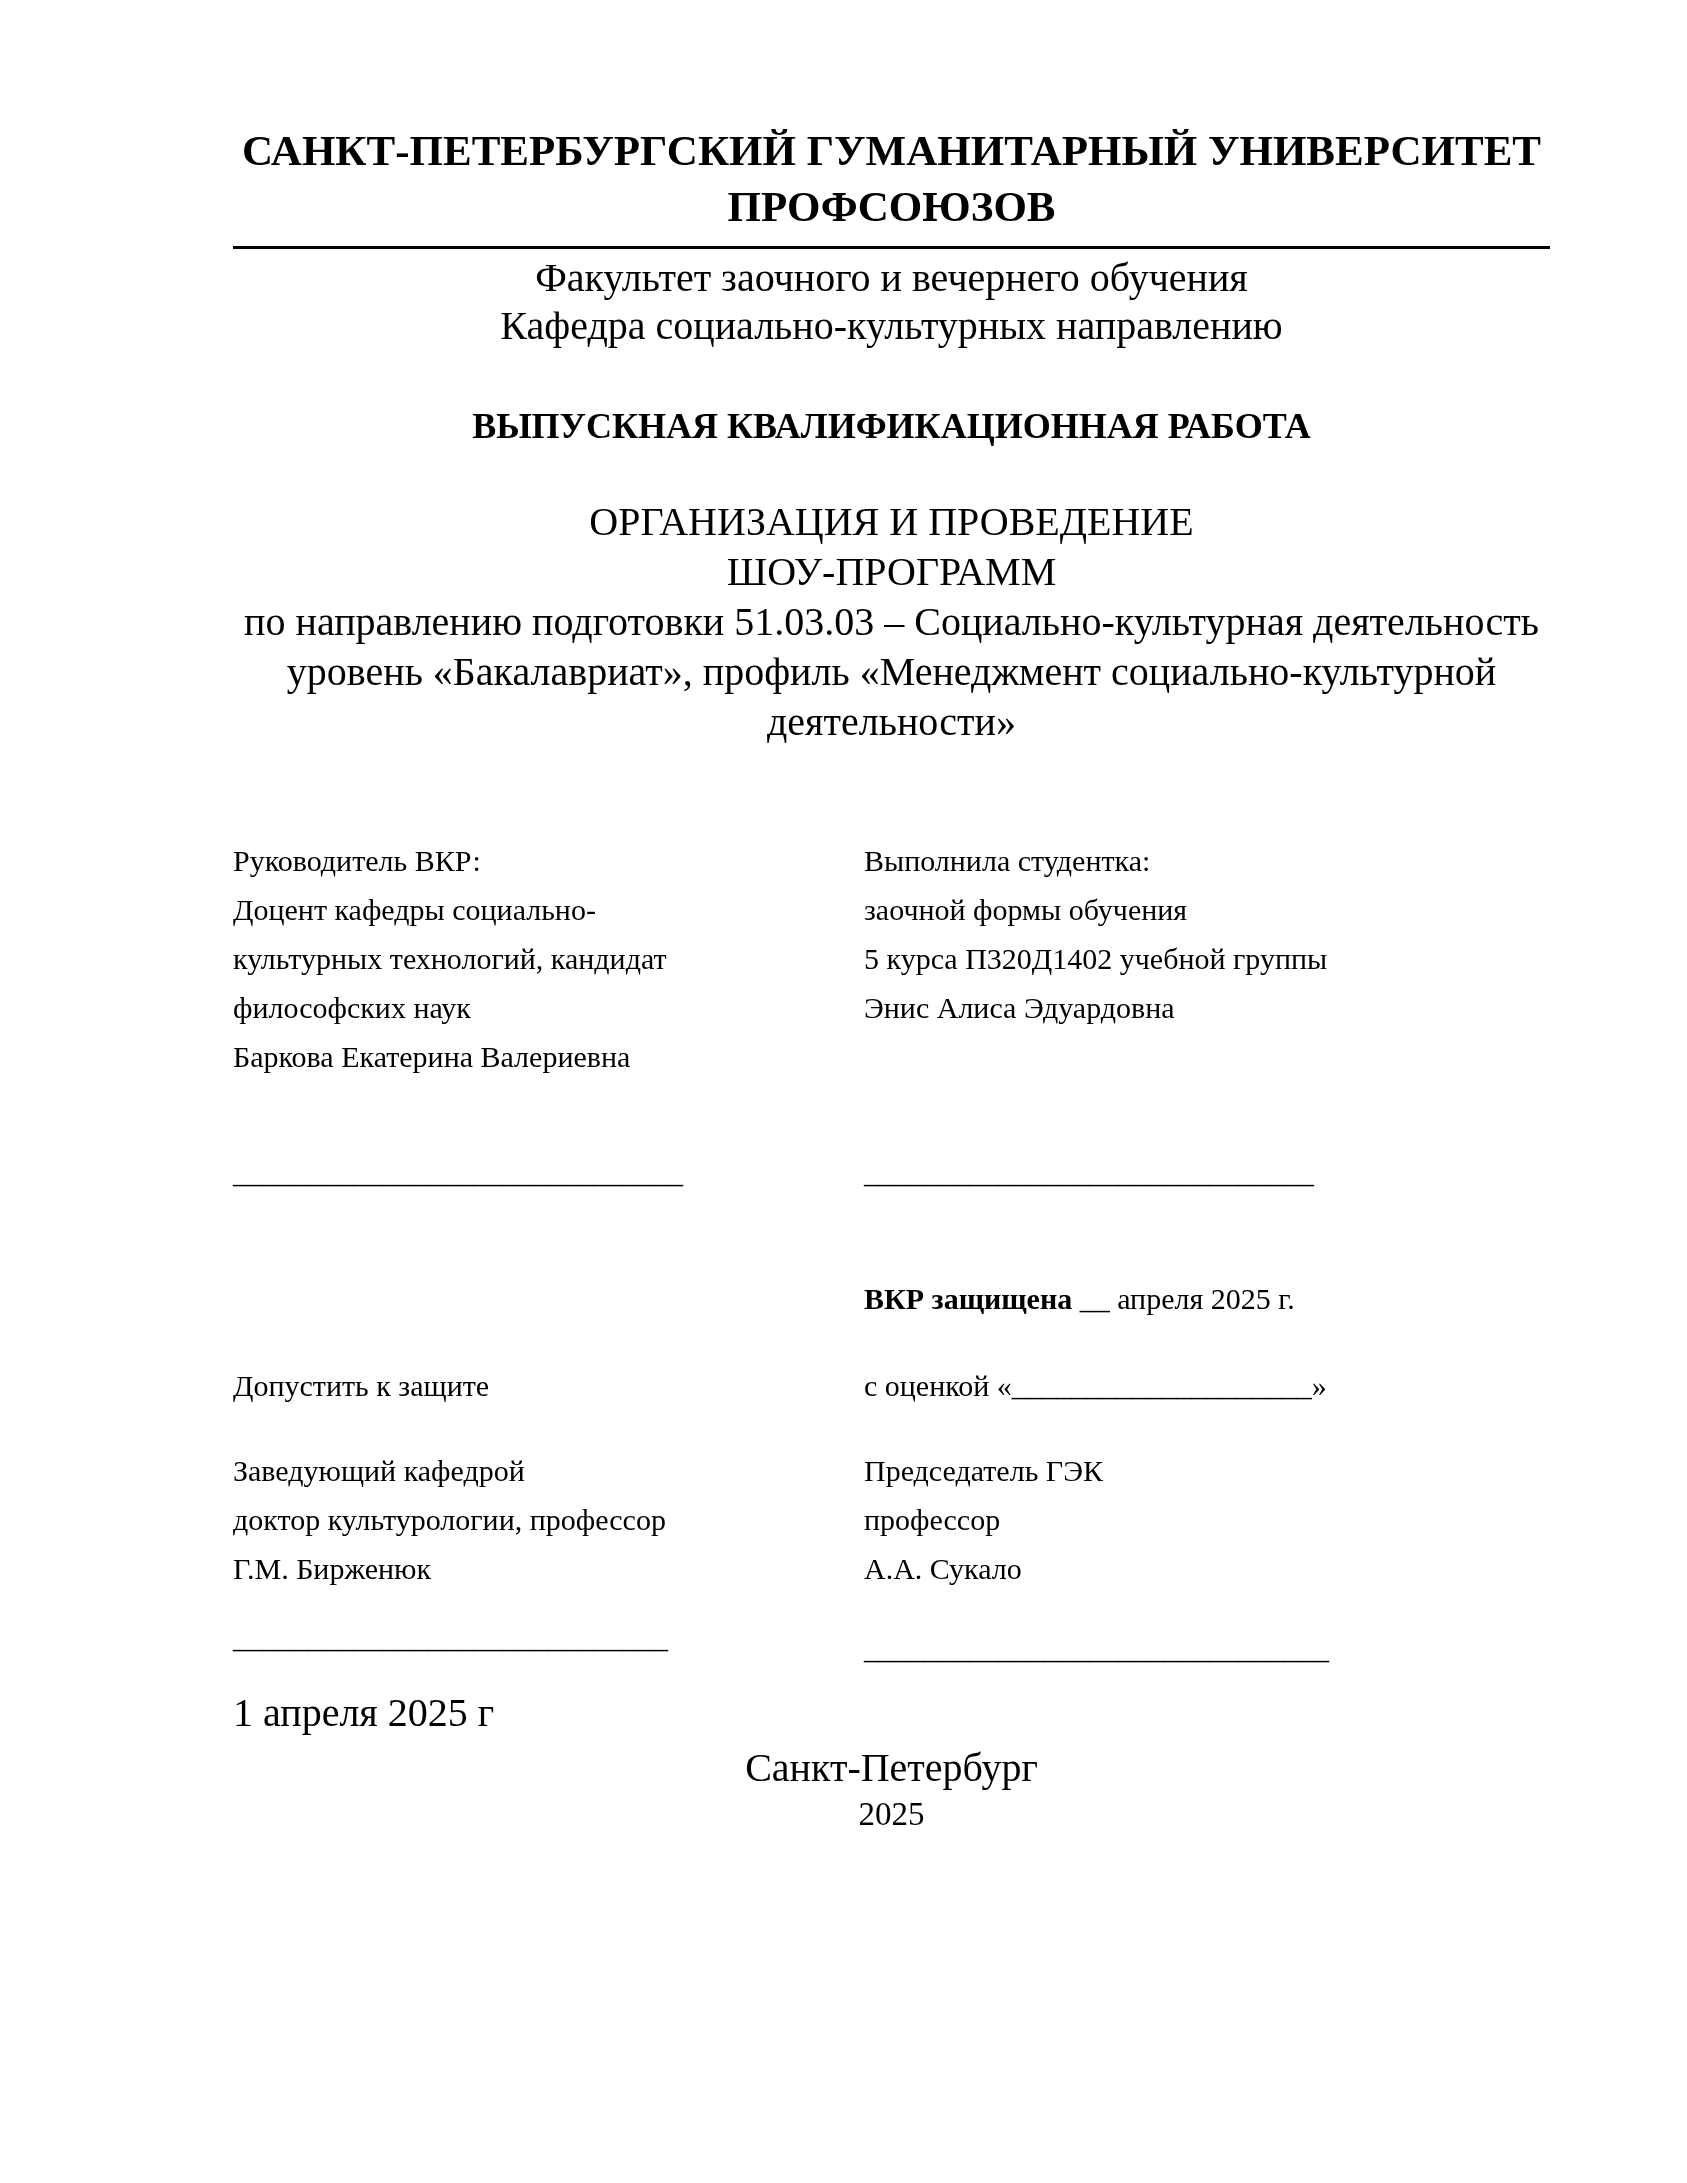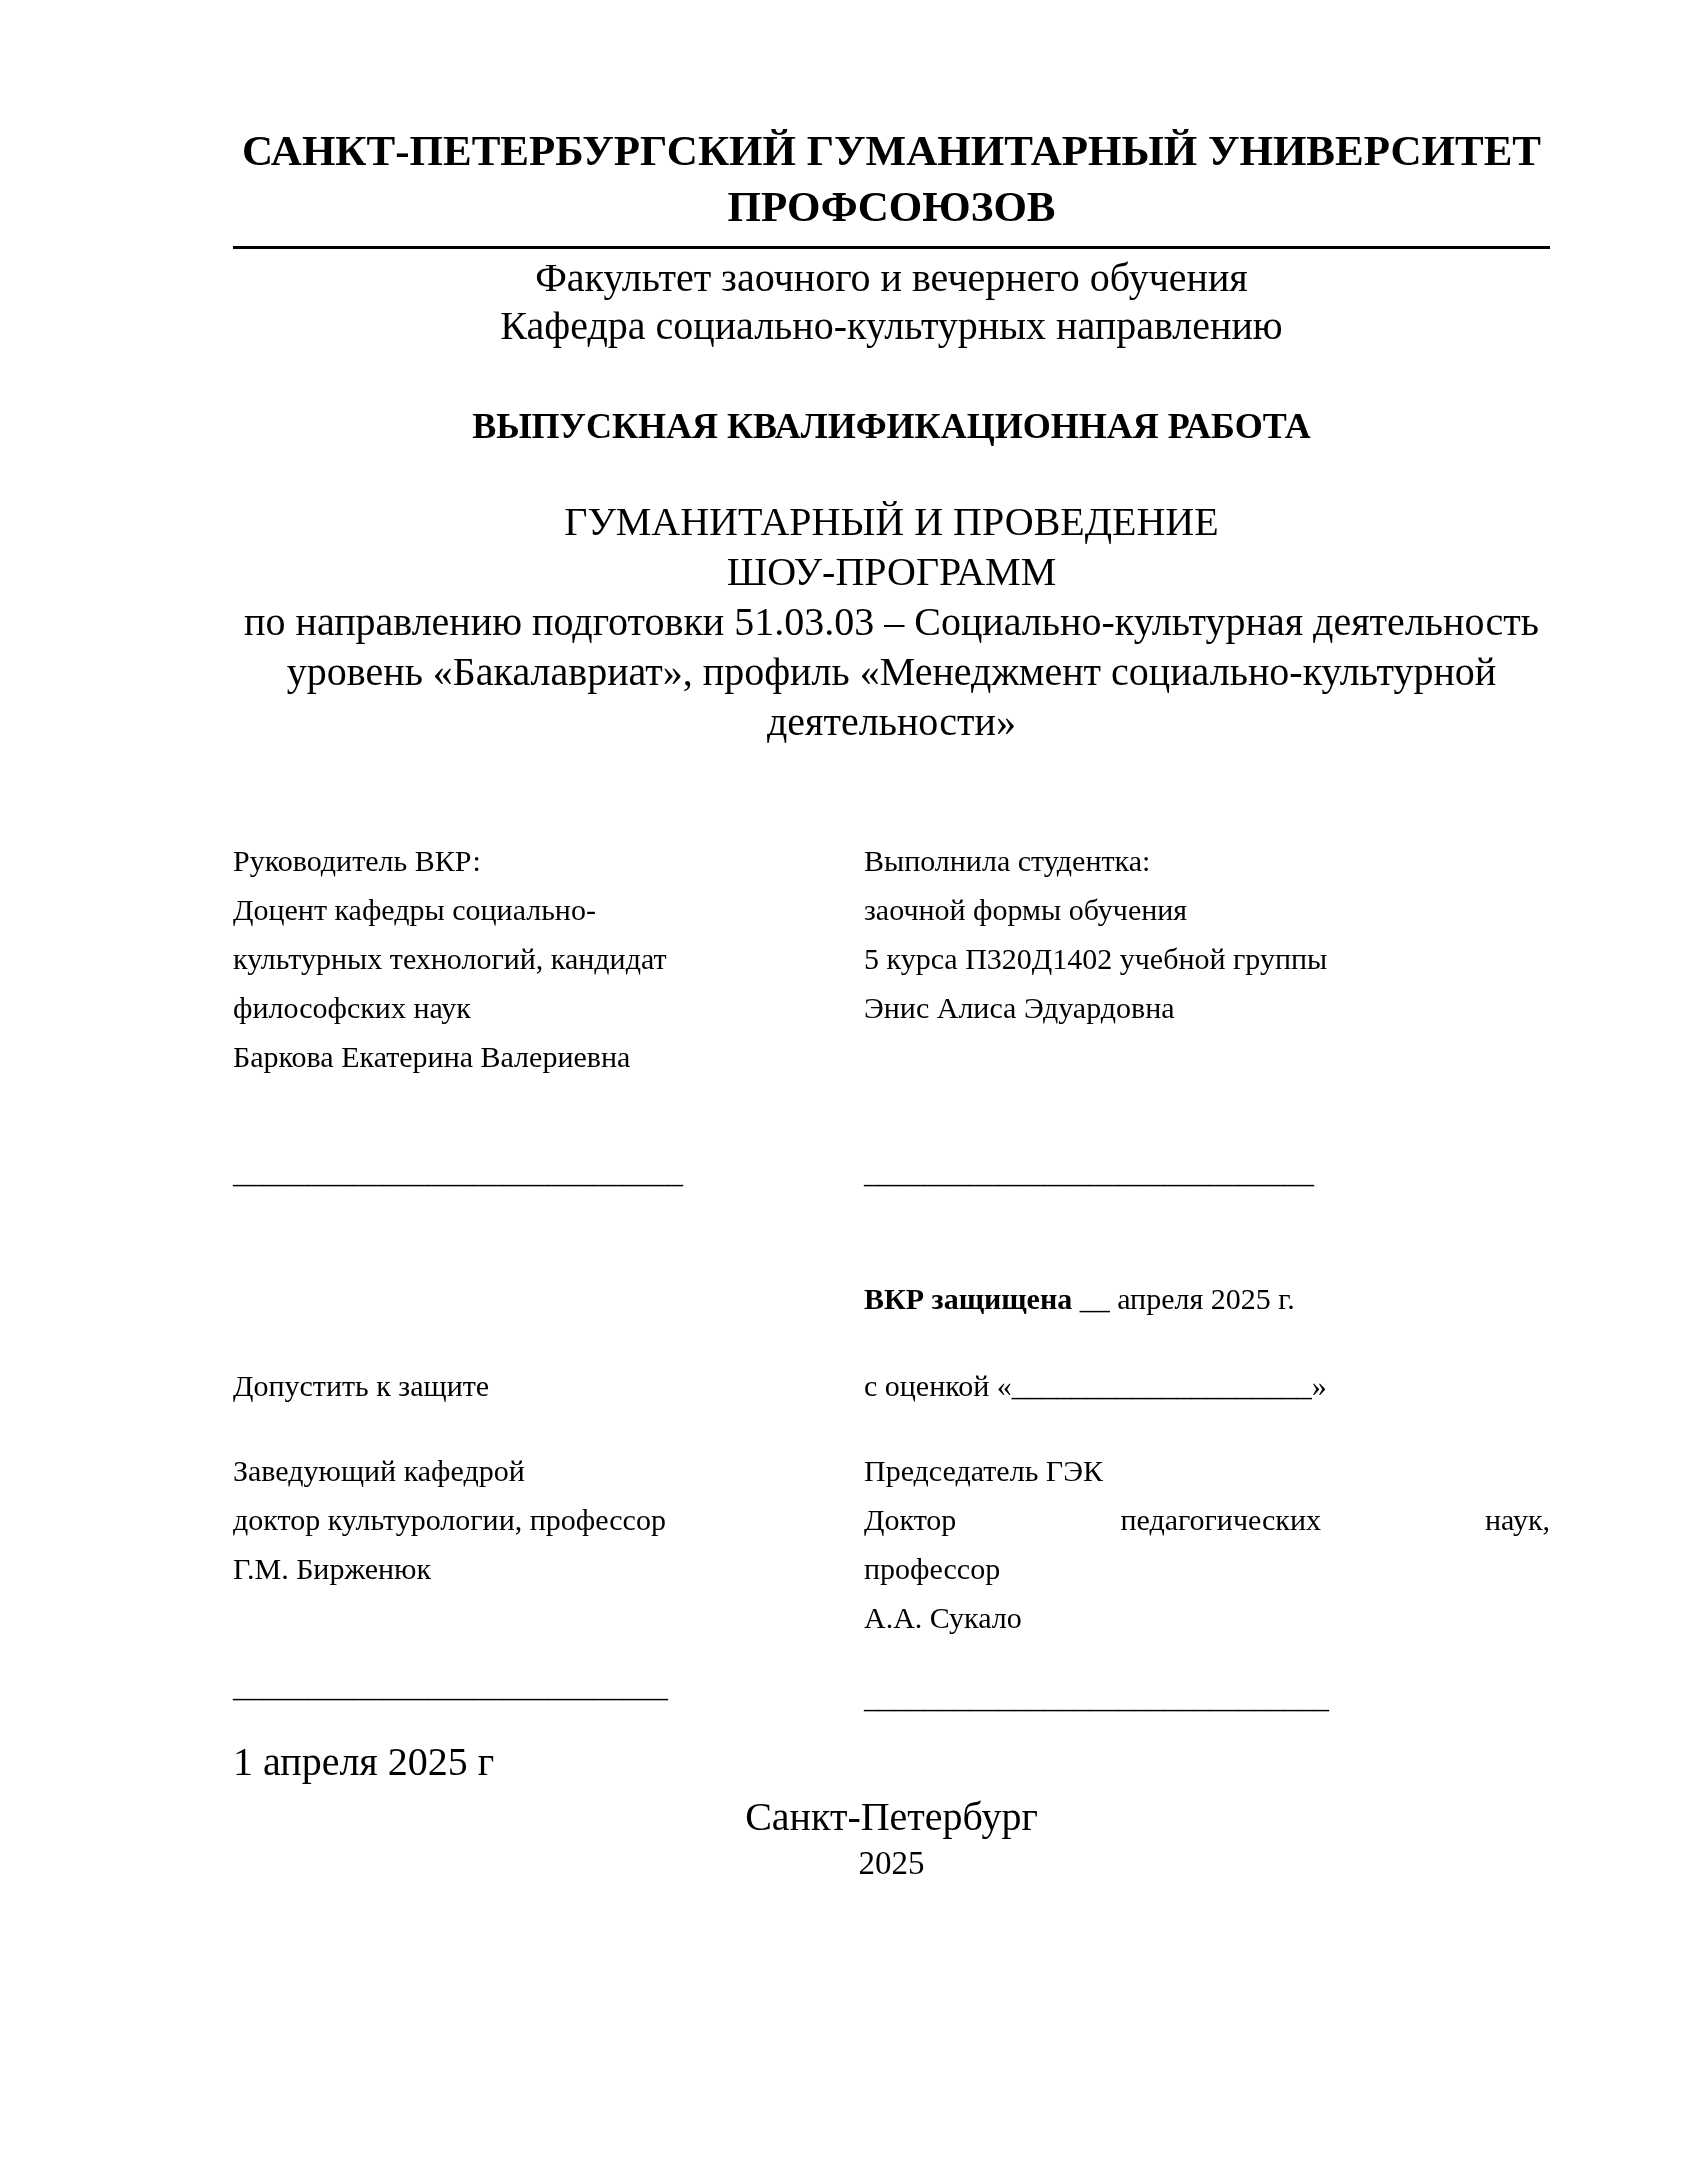--- a/index.html
+++ b/index.html
@@ -86,21 +86,21 @@
   <div class="header">
     <div class="university">САНКТ-ПЕТЕРБУРГСКИЙ ГУМАНИТАРНЫЙ УНИВЕРСИТЕТ ПРОФСОЮЗОВ</div>
     <hr class="rule">
     <div class="sub sub-first">Факультет заочного и вечернего обучения</div>
     <div class="sub">Кафедра социально-культурных направлению</div>
   </div>
 
   <div class="work-type">ВЫПУСКНАЯ КВАЛИФИКАЦИОННАЯ РАБОТА</div>
 
   <div class="title-block">
-    <div>ГУМАНИТАРНЫЙ И ПРОВЕДЕНИЕ</div>
+    <div>ОРГАНИЗАЦИЯ И ПРОВЕДЕНИЕ</div>
     <div>ШОУ-ПРОГРАММ</div>
     <div>по направлению подготовки 51.03.03 – Социально-культурная деятельность</div>
     <div>уровень «Бакалавриат», профиль «Менеджмент социально-культурной</div>
     <div>деятельности»</div>
   </div>
 
   <div class="two-col people">
     <div class="cell">
       <div>Руководитель ВКР:</div>
       <div>Доцент кафедры социально-</div>
@@ -132,25 +132,20 @@
   </div>
 
   <div class="two-col officials">
     <div class="cell">
       <div>Заведующий кафедрой</div>
       <div>доктор культурологии, профессор</div>
       <div>Г.М. Бирженюк</div>
     </div>
     <div class="cell">
       <div>Председатель ГЭК</div>
-      <div class="justified">
-        <span>Доктор</span>
-        <span>педагогических</span>
-        <span>наук,</span>
-      </div>
       <div>профессор</div>
       <div>А.А. Сукало</div>
     </div>
   </div>
 
   <div class="two-col sig-row-2">
     <div class="cell sig-text">_____________________________</div>
     <div class="cell sig-text offset-down">_______________________________</div>
   </div>
 

